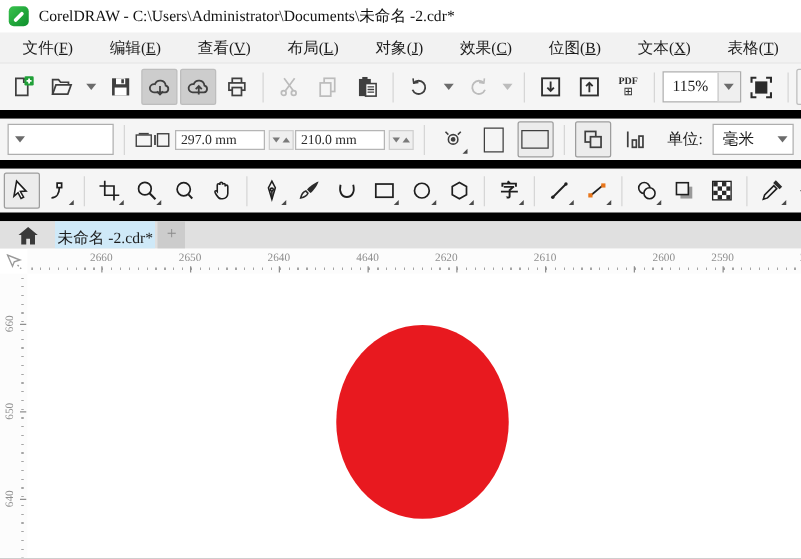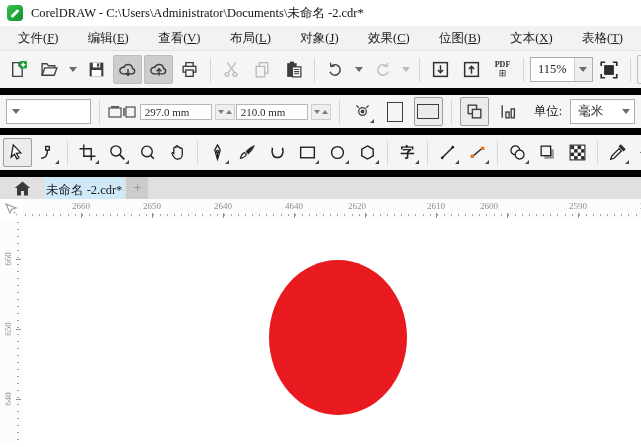--- a/index.html
+++ b/index.html
@@ -457,21 +457,21 @@
         <span class="rlabel" style="left: 130px;">2650</span>
         <span class="majtick" style="left: 130px;"></span>
         <span class="rlabel" style="left: 201px;">2640</span>
         <span class="majtick" style="left: 201px;"></span>
         <span class="rlabel" style="left: 272px;">4640</span>
         <span class="majtick" style="left: 272px;"></span>
         <span class="rlabel" style="left: 335px;">2620</span>
         <span class="majtick" style="left: 343px;"></span>
         <span class="rlabel" style="left: 414px;">2610</span>
         <span class="majtick" style="left: 414px;"></span>
-        <span class="rlabel" style="left: 467px;">2600</span>
+        <span class="rlabel" style="left: 509px;">2600</span>
         <span class="majtick" style="left: 485px;"></span>
         <span class="rlabel" style="left: 556px;">2590</span>
         <span class="majtick" style="left: 556px;"></span>
         <span class="rlabel" style="left: 627px;">2580</span>
       </div>
     <div class="vruler" id="vruler">
         <span class="rlabel" style="top: 40px;">660</span>
         <span class="majtick" style="top: 40px;"></span>
         <span class="rlabel" style="top: 110px;">650</span>
         <span class="majtick" style="top: 110px;"></span>

